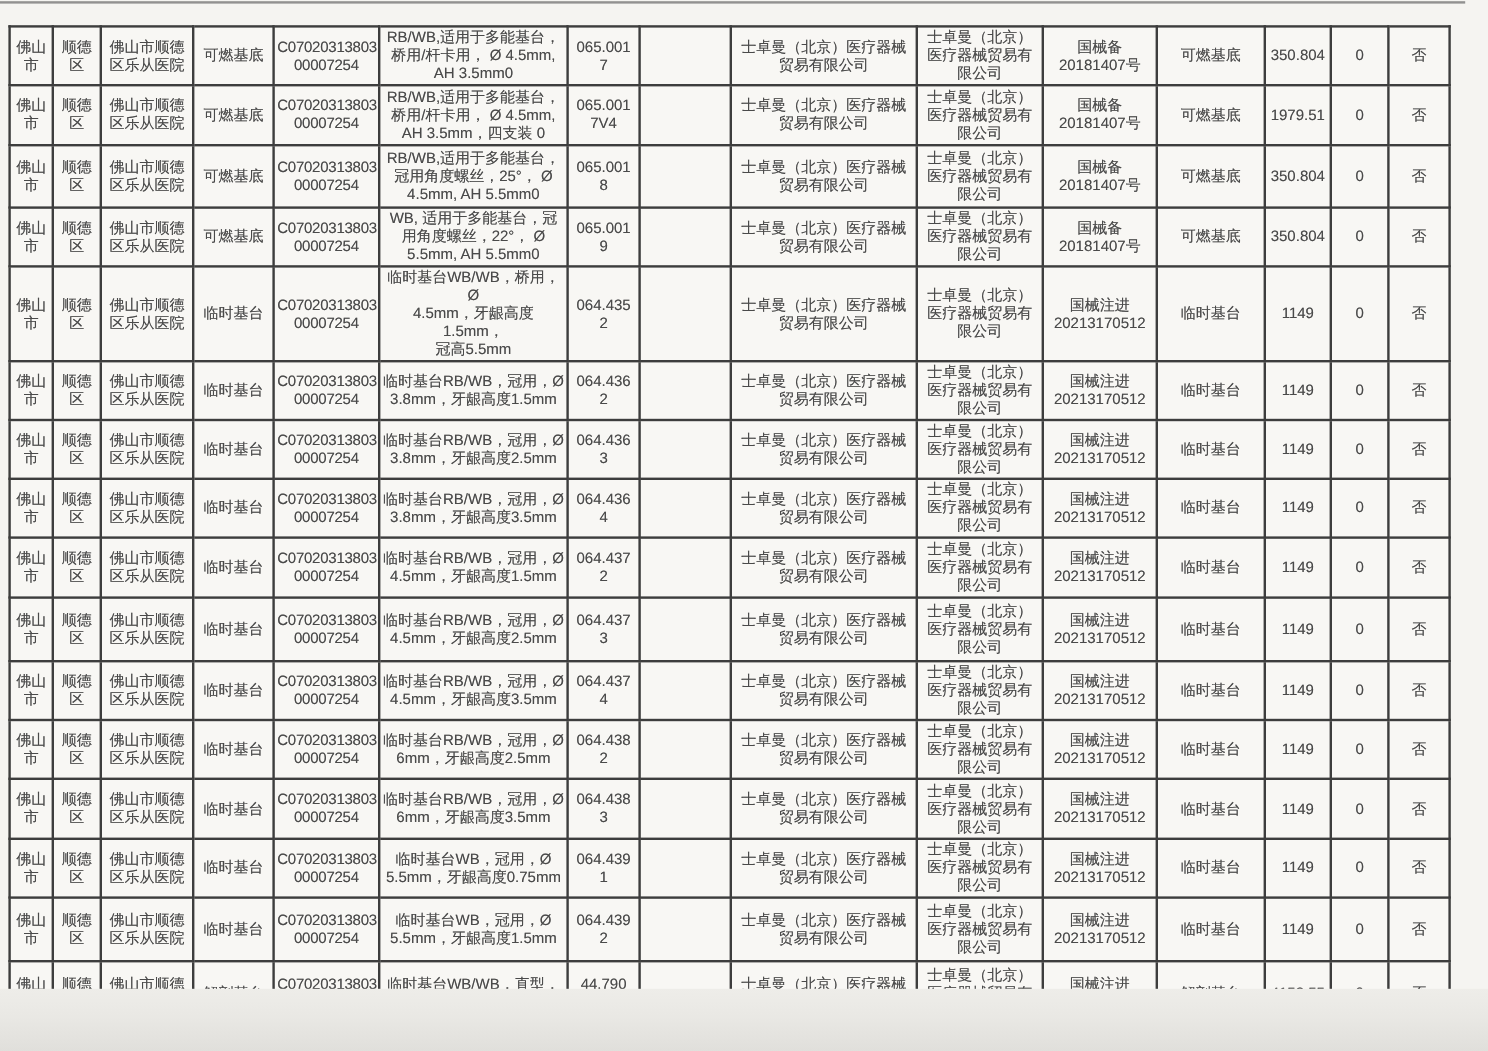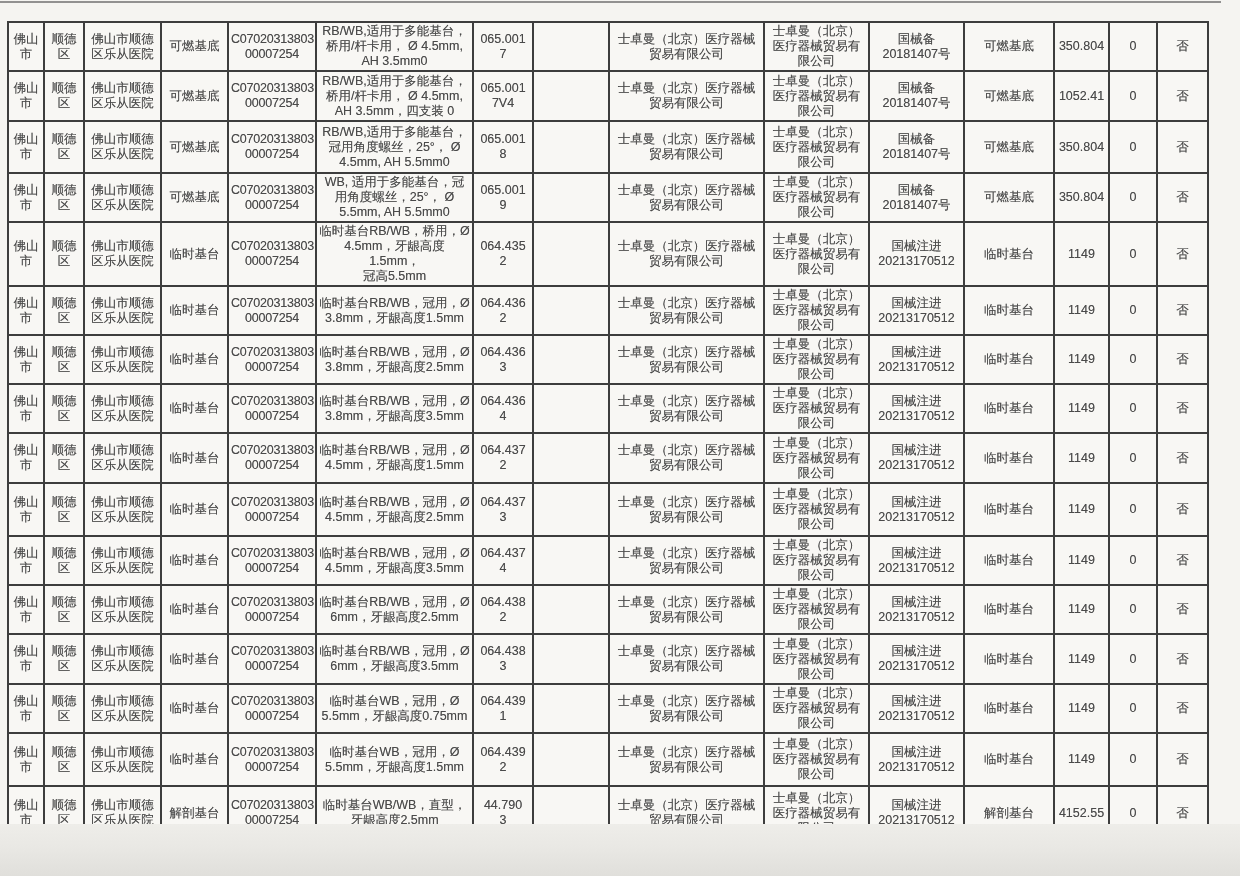--- a/index.html
+++ b/index.html
@@ -111,21 +111,21 @@
 7V4</td>
           <td></td>
           <td>士卓曼（北京）医疗器械
 贸易有限公司</td>
           <td>士卓曼（北京）
 医疗器械贸易有
 限公司</td>
           <td>国械备
 20181407号</td>
           <td>可燃基底</td>
-          <td class="c-price">1052.41</td>
+          <td class="c-price">1979.51</td>
           <td>0</td>
           <td>否</td>
         </tr>
         <tr style="height: 52px;">
           <td>佛山
 市</td>
           <td>顺德
 区</td>
           <td>佛山市顺德
 区乐从医院</td>
@@ -154,21 +154,21 @@
           <td>佛山
 市</td>
           <td>顺德
 区</td>
           <td>佛山市顺德
 区乐从医院</td>
           <td>可燃基底</td>
           <td class="c-code">C07020313803
 00007254</td>
           <td class="c-desc">WB, 适用于多能基台，冠
-用角度螺丝，25°， Ø
+用角度螺丝，22°， Ø
 5.5mm, AH 5.5mm0</td>
           <td>065.001
 9</td>
           <td></td>
           <td>士卓曼（北京）医疗器械
 贸易有限公司</td>
           <td>士卓曼（北京）
 医疗器械贸易有
 限公司</td>
           <td>国械备
@@ -181,21 +181,21 @@
         <tr style="height: 54px;">
           <td>佛山
 市</td>
           <td>顺德
 区</td>
           <td>佛山市顺德
 区乐从医院</td>
           <td>临时基台</td>
           <td class="c-code">C07020313803
 00007254</td>
-          <td class="c-desc">临时基台RB/WB，桥用，Ø
+          <td class="c-desc">临时基台WB/WB，桥用，Ø
 4.5mm，牙龈高度1.5mm，
 冠高5.5mm</td>
           <td>064.435
 2</td>
           <td></td>
           <td>士卓曼（北京）医疗器械
 贸易有限公司</td>
           <td>士卓曼（北京）
 医疗器械贸易有
 限公司</td>

